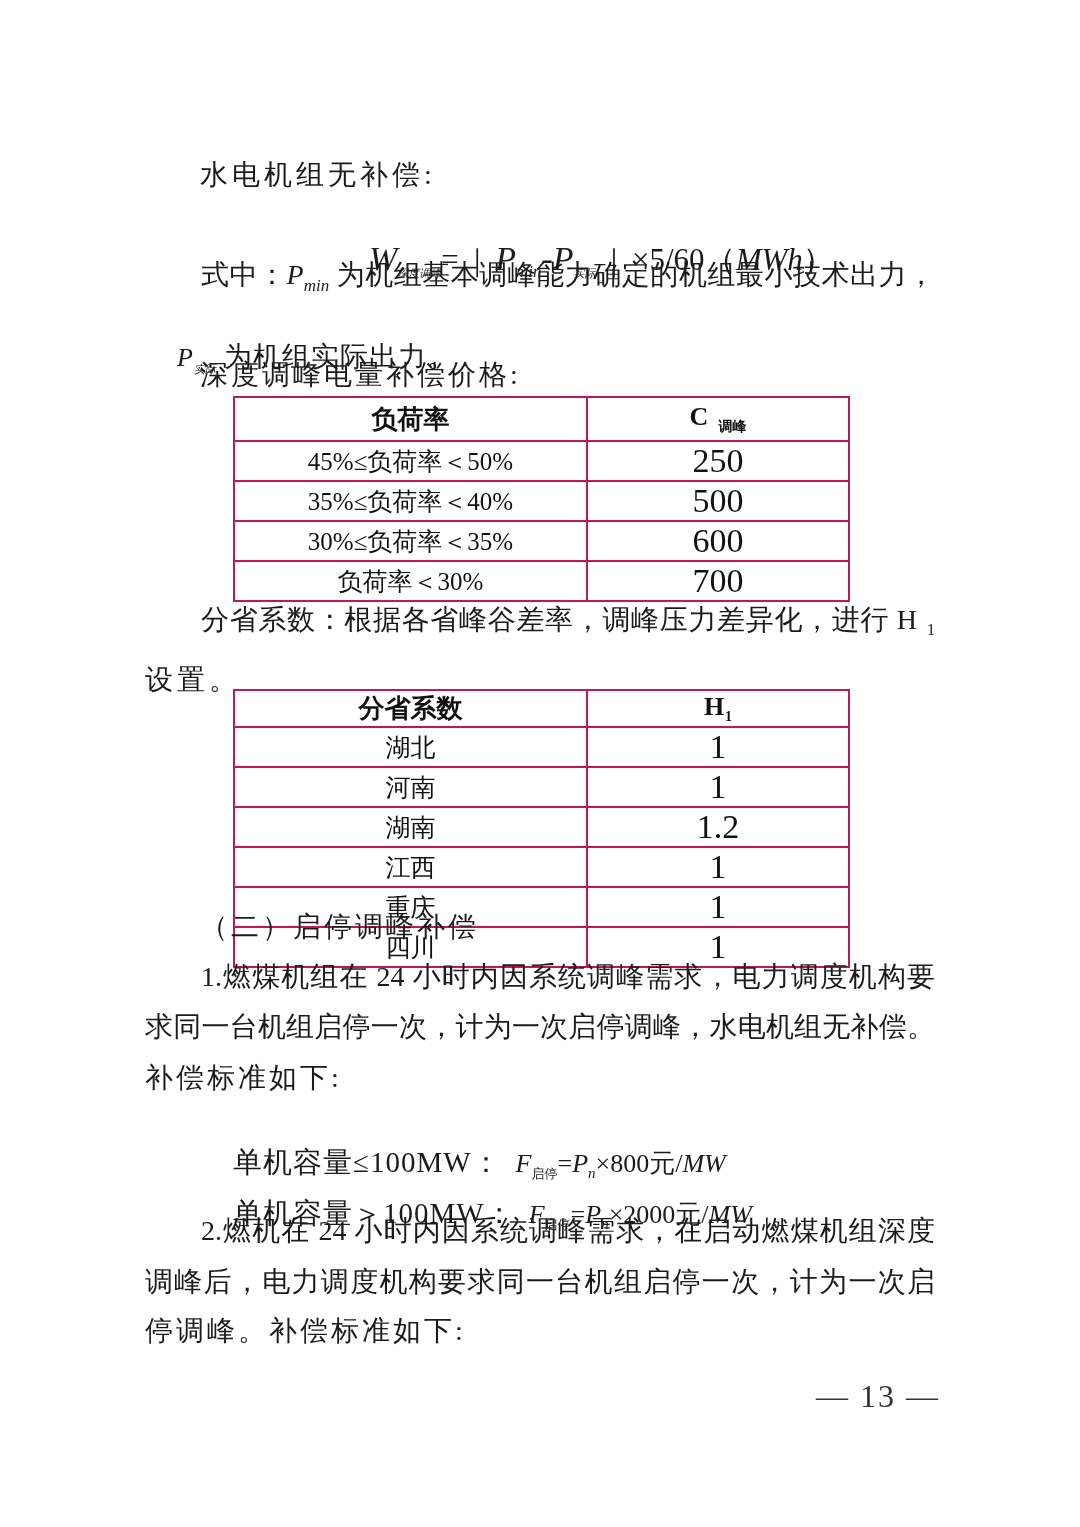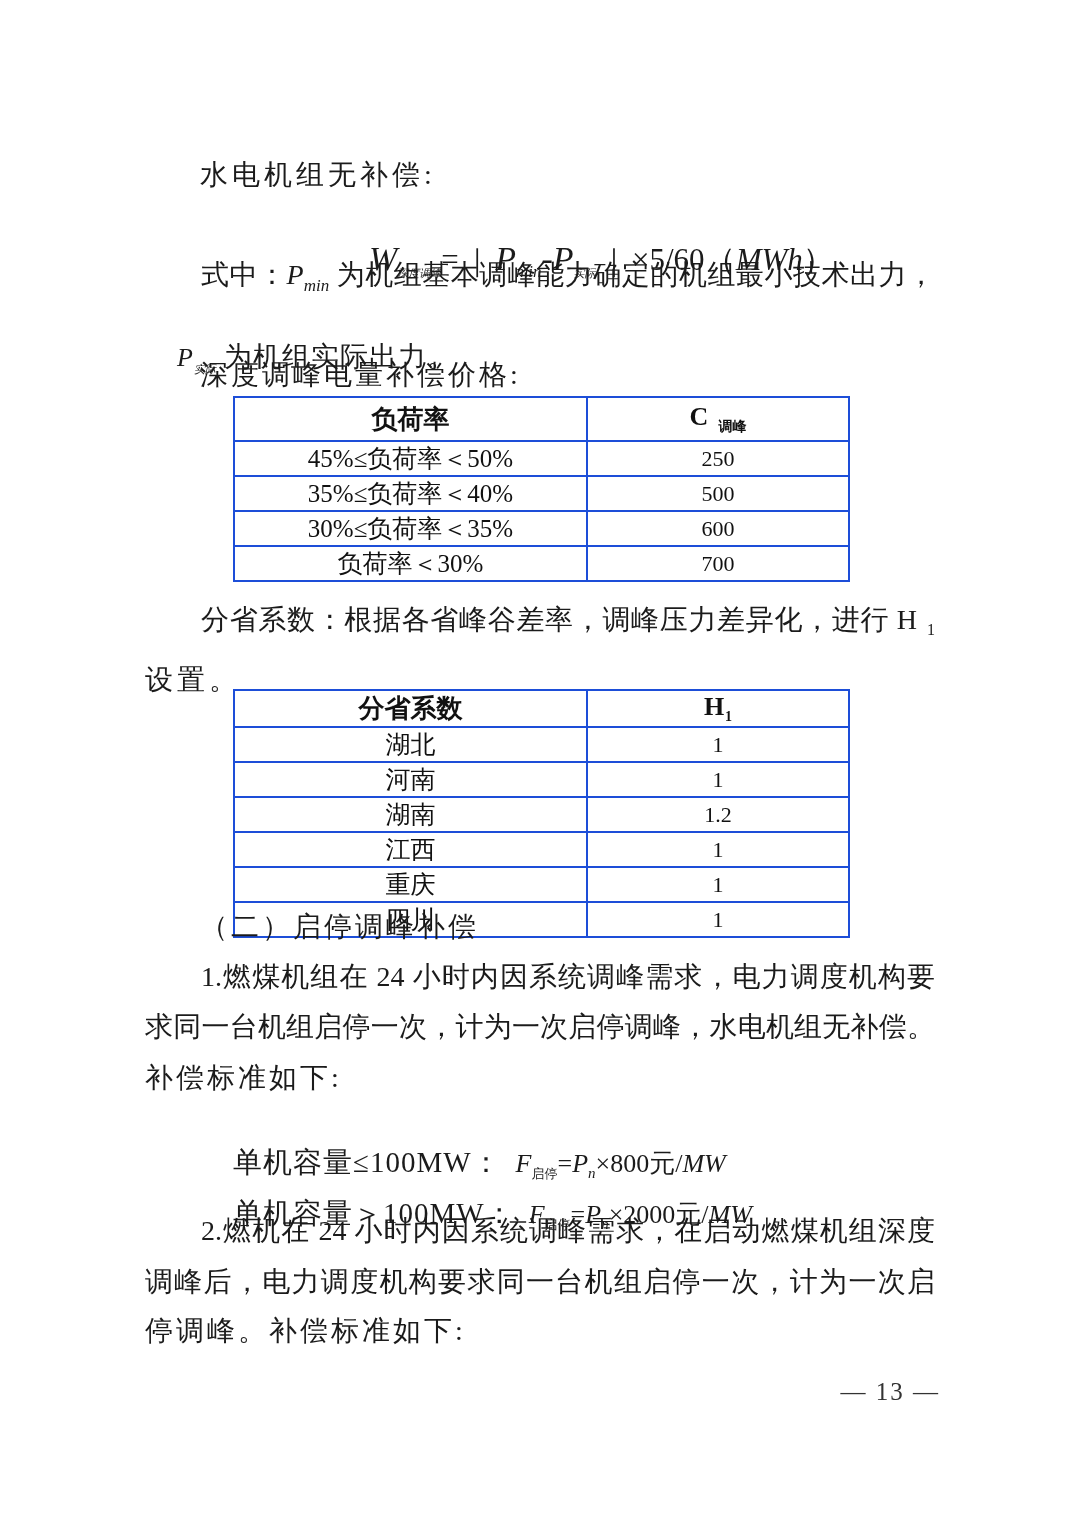--- a/index.html
+++ b/index.html
@@ -32,33 +32,33 @@
   .fmath{font-size:26px;letter-spacing:0;margin-left:14px;}
   .fmath .fsub{font-size:13px;vertical-align:-6px;letter-spacing:0;}
   .fmath .fsub-lat{font-size:15px;vertical-align:-6px;font-style:italic;}
   
   table.tbl{
     position:absolute;left:233px;width:615px;
     border-collapse:collapse;table-layout:fixed;
     font-size:25px;color:#111;
   }
   table.tbl td{
-    border:2px solid #1d4ed8;
+    border:2px solid #be185d;
     text-align:center;vertical-align:middle;
     padding:0;letter-spacing:0;
   }
-  table.tbl .num{font-family:"Liberation Serif","DejaVu Serif",serif;font-size:22px;margin-top:10px;}
+  table.tbl .num{font-family:"Liberation Serif","DejaVu Serif",serif;font-size:34px;margin-top:10px;}
   .tbl1 tr.hdr td{height:42px;font-weight:bold;font-size:26px;}
   .tbl1 tr td{height:29px;}
   .tbl2 tr.hdr td{height:31px;font-weight:bold;font-size:26px;}
   .tbl2 tr td{height:30px;}
   .hsub{font-size:14px;font-weight:bold;vertical-align:-6px;margin-left:10px;letter-spacing:0;}
   .footer{
     position:absolute;top:1378px;right:140px;
-    font-size:25px;letter-spacing:2px;color:#333;
+    font-size:32px;letter-spacing:2px;color:#333;
   }
 </style>
 </head>
 <body>
 
 <div class="page">
 
   <div class="ln" style="top:156px;left:200px;letter-spacing:4px;">水电机组无补偿:</div>
 
   <div class="formula-main">

